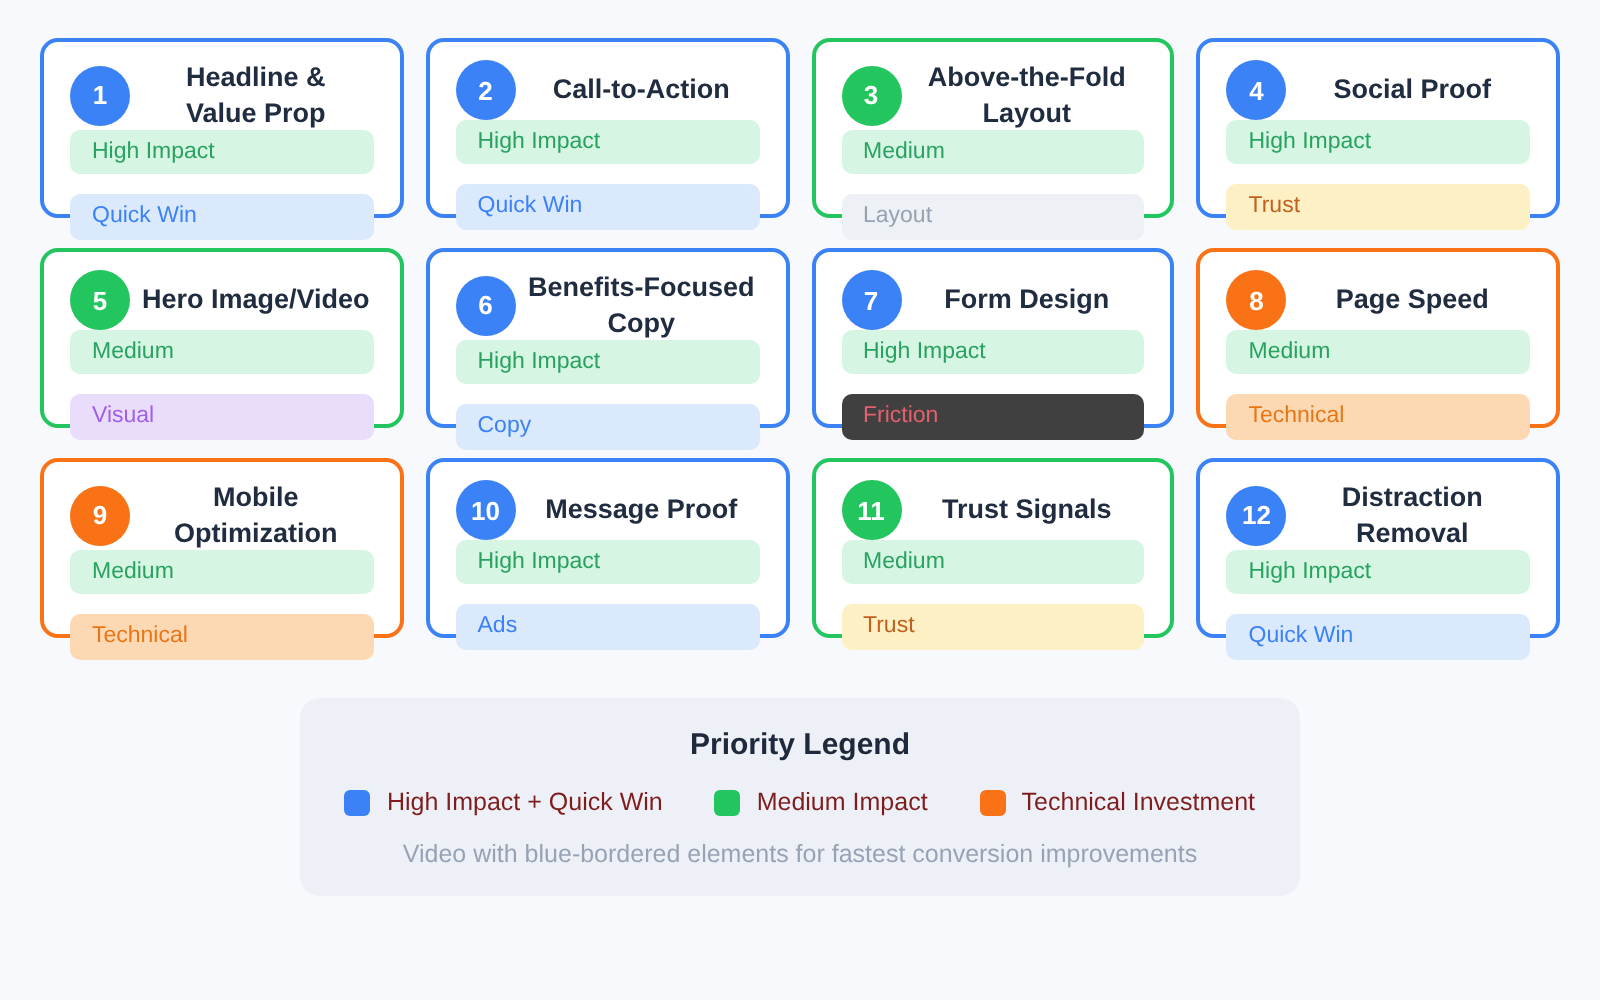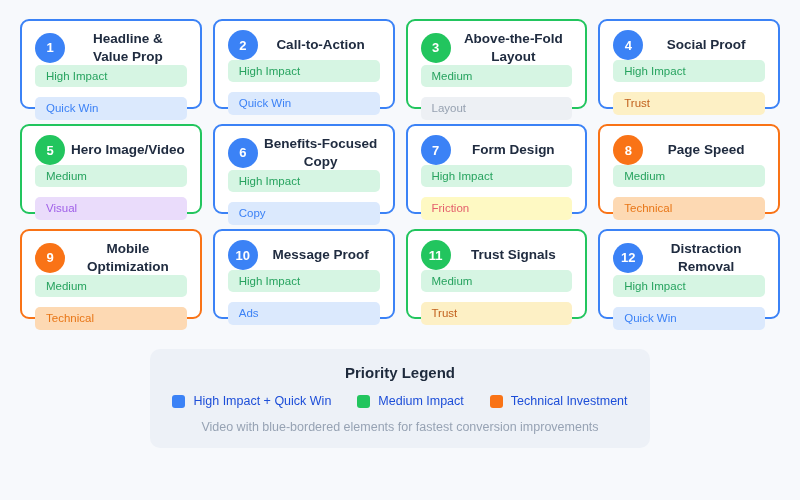--- a/index.html
+++ b/index.html
@@ -61,39 +61,39 @@
     padding: 4px 11px;
     border-radius: 5px;
     line-height: 1.25;
     white-space: nowrap;
   }
   .tag.green  { background: #d6f5e3; color: #27a35f; }
   .tag.blue   { background: #dbe9fd; color: #3c82f6; }
   .tag.gray   { background: #edf0f4; color: #97a2b1; }
   .tag.yellow { background: #fdf0c5; color: #c2611d; }
   .tag.purple { background: #eadcfb; color: #a061e8; }
-  .tag.red    { background: #fef9c3; color: #e4606d; }
+  .tag.red    { background: #404040; color: #e4606d; }
   .tag.orange { background: #fdd9b3; color: #e87617; }
   .legend {
     width: 500px;
     box-sizing: border-box;
     margin: 30px auto 0;
     background: #edf1f7;
     border-radius: 10px;
     padding: 15px 14px 14px;
     text-align: center;
   }
   .legend-title { font-size: 15px; font-weight: bold; color: #1e2a3c; }
   .legend-items {
     display: flex; justify-content: center; align-items: center;
     gap: 26px; margin: 13px 0 12px;
   }
   .legend-item {
     display: flex; align-items: center; gap: 8px;
-    font-size: 12.5px; color: #1d4ed8; white-space: nowrap;
+    font-size: 12.5px; color: #7f1d1d; white-space: nowrap;
   }
   .swatch { width: 13px; height: 13px; border-radius: 3px; display: inline-block; }
   .legend-note { font-size: 12.5px; color: #97a3b4; }
 </style>
 </head>
 <body>
 
 <div class="page">
 
   <div class="grid">

